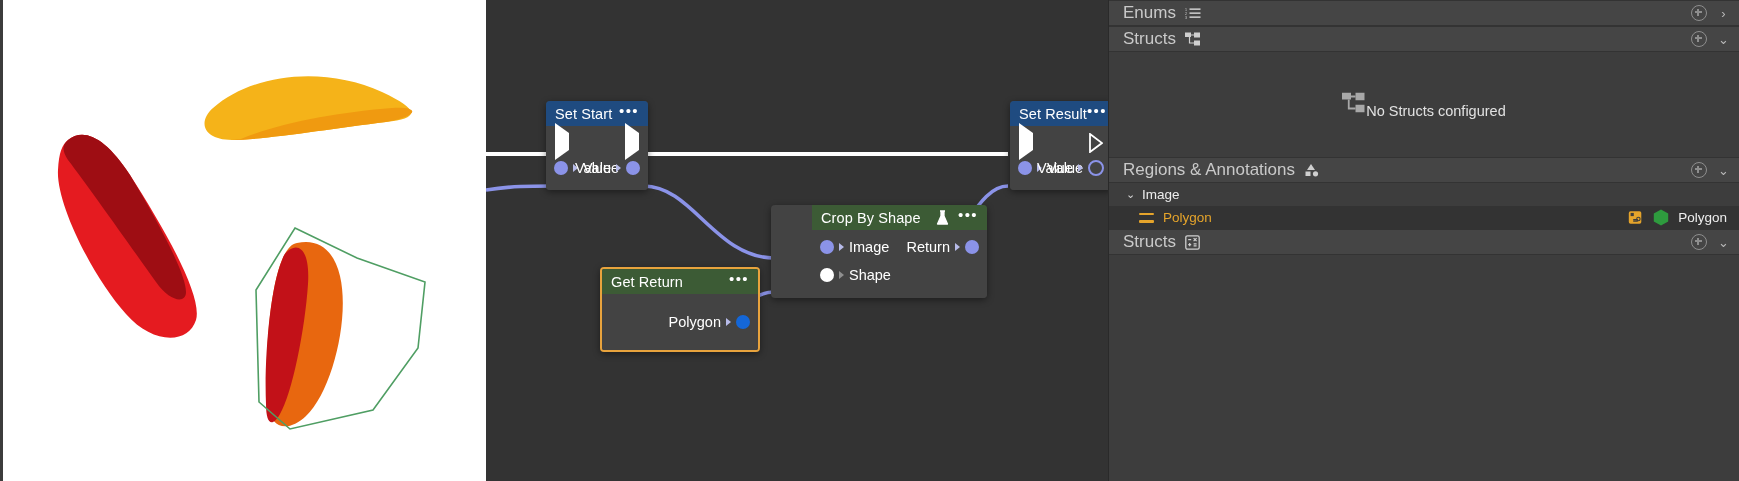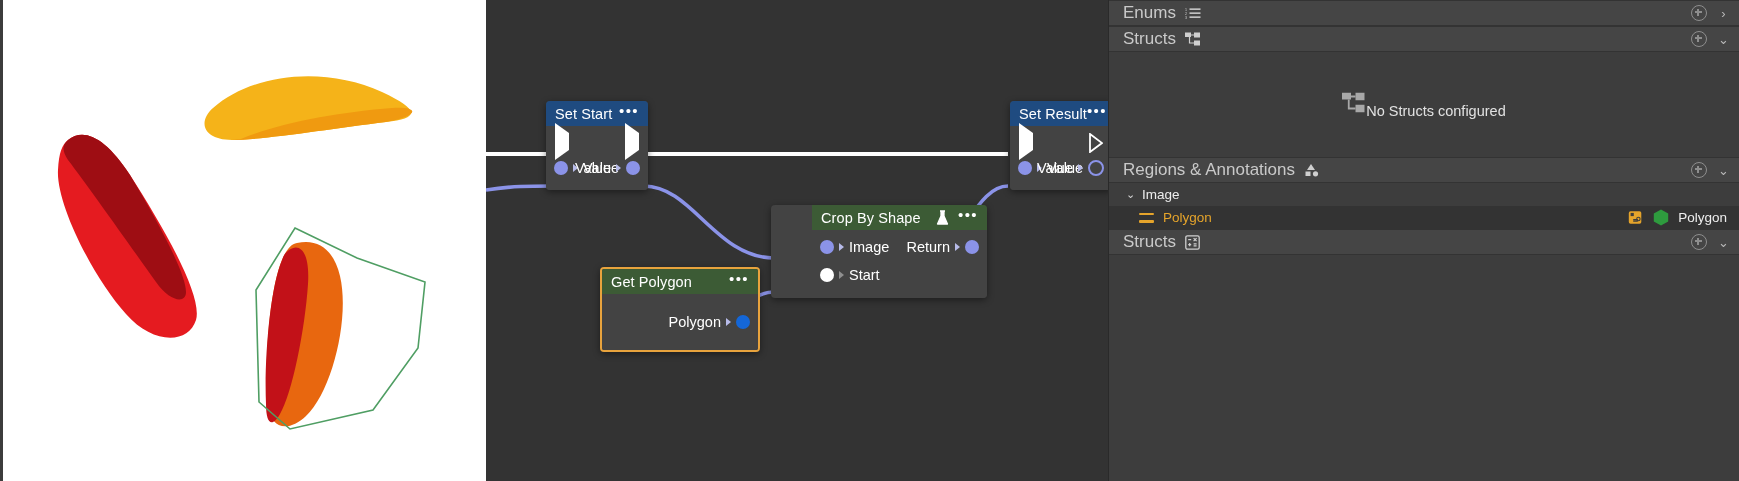--- a/index.html
+++ b/index.html
@@ -182,29 +182,29 @@
           <span class="pin right" style="top:9px;">
             <span class="dot"></span>
             <span class="arr"></span>
             <span class="plabel">Return</span>
           </span>
         </div>
         <div class="rowpins" style="height:35px;">
           <span class="pin left" style="top:4px;">
             <span class="dot white"></span>
             <span class="arr dim"></span>
-            <span class="plabel">Start</span>
+            <span class="plabel">Shape</span>
           </span>
         </div>
       </div>
     </div>
 
     <div class="node sel" style="left:114px;top:267px;width:156px;">
       <div class="node-head green">
-        <span class="node-title">Get Polygon</span>
+        <span class="node-title">Get Return</span>
         <span class="head-spacer"></span>
         <span class="dots">•••</span>
       </div>
       <div class="node-body" style="height:56px;">
         <div class="rowpins" style="height:56px;">
           <span class="pin right" style="top:20px;">
             <span class="dot blue"></span>
             <span class="arr"></span>
             <span class="plabel">Polygon</span>
           </span>

